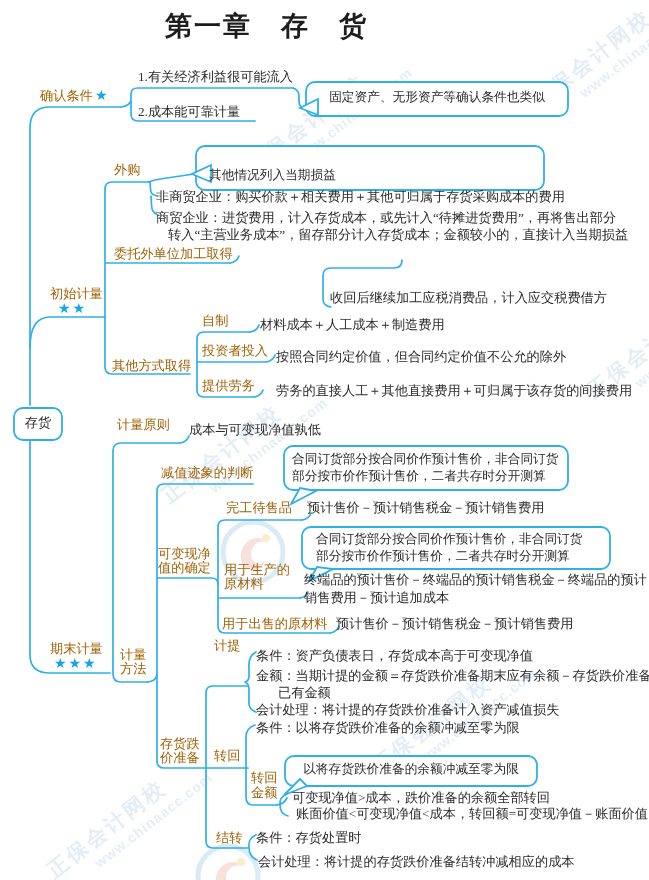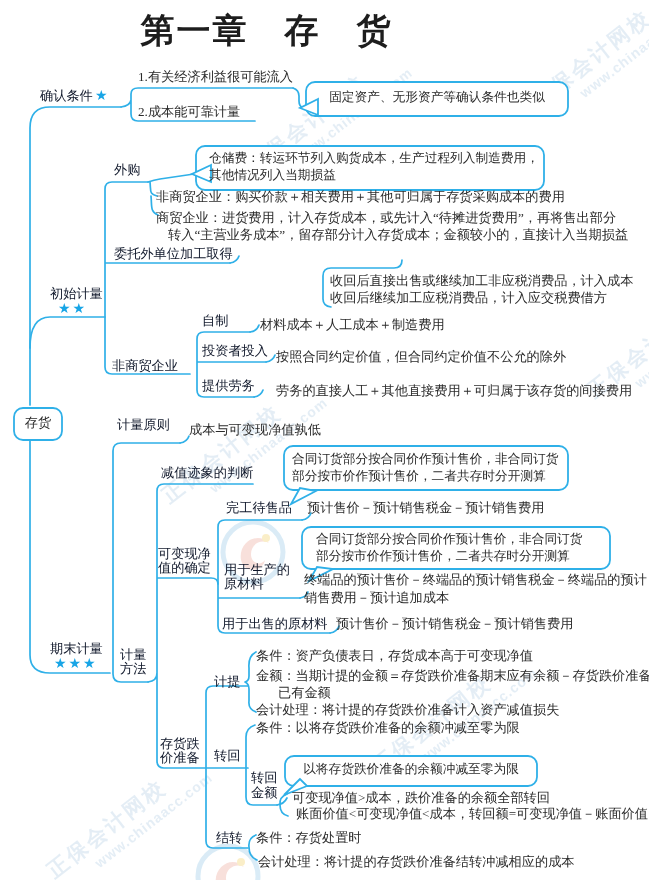--- a/index.html
+++ b/index.html
@@ -9,24 +9,24 @@
   .wm-layer{position:absolute;inset:0;z-index:0;}
   #wires{position:absolute;left:0;top:0;z-index:1;}
   .txt-layer{position:absolute;inset:0;z-index:2;}
   
   .wm{position:absolute;transform:rotate(-38deg);color:#cfe0ee;opacity:.55;white-space:nowrap;
       font-family:"Liberation Sans",sans-serif;font-weight:700;}
   .wm .cn{font-size:21px;letter-spacing:3px;}
   .wm .url{font-size:14px;letter-spacing:1px;margin-left:42px;}
   
   .t{position:absolute;white-space:nowrap;font-size:13.2px;line-height:1.12;color:#2b2b2b;}
-  .lbl{color:#0f172a;}
+  .lbl{color:#a16207;}
   .star{color:var(--star,#18a5e6);font-size:14px;letter-spacing:2px;font-family:"DejaVu Sans",sans-serif;}
   .title{position:absolute;left:0;top:8px;width:533px;text-align:center;
-         font-size:34px;font-weight:700;letter-spacing:2px;color:#1d1d1d;}
+         font-size:27px;font-weight:700;letter-spacing:2px;color:#1d1d1d;}
   .boxed{font-size:12.7px;}
   .ctr{text-align:center;}
 </style>
 </head>
 <body>
 
 <div id="stage">
 
   <div class="wm-layer">
     <div class="wm" style="left:235px;top:95px">
@@ -124,31 +124,29 @@
     <div class="t lbl" style="left:40px;top:89px">确认条件</div>
     <div class="t star" style="left:95px;top:88px">★</div>
     <div class="t" style="left:138px;top:70px">1.有关经济利益很可能流入</div>
     <div class="t" style="left:138px;top:105px">2.成本能可靠计量</div>
     <div class="t ctr boxed" style="left:306px;top:90px;width:262px">固定资产、无形资产等确认条件也类似</div>
 
     <div class="t lbl" style="left:50px;top:287px">初始计量</div>
     <div class="t star" style="left:58px;top:301px">★★</div>
 
     <div class="t lbl" style="left:114px;top:163px">外购</div>
-    <div class="t boxed" style="left:209px;top:151px">仓储费：转运环节列入购货成本，生产过程列入制造费用，</div>
     <div class="t boxed" style="left:209px;top:168px">其他情况列入当期损益</div>
     <div class="t" style="left:156px;top:190px">非商贸企业：购买价款＋相关费用＋其他可归属于存货采购成本的费用</div>
     <div class="t" style="left:156px;top:211px">商贸企业：进货费用，计入存货成本，或先计入“待摊进货费用”，再将售出部分</div>
     <div class="t" style="left:168px;top:228px">转入“主营业务成本”，留存部分计入存货成本；金额较小的，直接计入当期损益</div>
 
     <div class="t lbl" style="left:114px;top:247px">委托外单位加工取得</div>
-    <div class="t" style="left:330px;top:274px">收回后直接出售或继续加工非应税消费品，计入成本</div>
     <div class="t" style="left:330px;top:291px">收回后继续加工应税消费品，计入应交税费借方</div>
 
-    <div class="t lbl" style="left:112px;top:359px">非商贸企业</div>
+    <div class="t lbl" style="left:112px;top:359px">其他方式取得</div>
     <div class="t lbl" style="left:202px;top:314px">自制</div>
     <div class="t" style="left:260px;top:318px">材料成本＋人工成本＋制造费用</div>
     <div class="t lbl" style="left:202px;top:344px">投资者投入</div>
     <div class="t" style="left:276px;top:350px">按照合同约定价值，但合同约定价值不公允的除外</div>
     <div class="t lbl" style="left:202px;top:379px">提供劳务</div>
     <div class="t" style="left:276px;top:384px">劳务的直接人工＋其他直接费用＋可归属于该存货的间接费用</div>
 
     <div class="t lbl" style="left:50px;top:642px">期末计量</div>
     <div class="t star" style="left:54px;top:656px">★★★</div>
 
@@ -174,21 +172,21 @@
     <div class="t boxed" style="left:316px;top:549px">部分按市价作预计售价，二者共存时分开测算</div>
     <div class="t" style="left:304px;top:573px">终端品的预计售价－终端品的预计销售税金－终端品的预计</div>
     <div class="t" style="left:304px;top:591px">销售费用－预计追加成本</div>
 
     <div class="t lbl" style="left:222px;top:617px">用于出售的原材料</div>
     <div class="t" style="left:336px;top:617px">预计售价－预计销售税金－预计销售费用</div>
 
     <div class="t lbl" style="left:160px;top:737px">存货跌</div>
     <div class="t lbl" style="left:160px;top:751px">价准备</div>
 
-    <div class="t lbl" style="left:214px;top:675px">计提</div>
+    <div class="t lbl" style="left:214px;top:639px">计提</div>
     <div class="t" style="left:256px;top:649px">条件：资产负债表日，存货成本高于可变现净值</div>
     <div class="t" style="left:256px;top:669px">金额：当期计提的金额＝存货跌价准备期末应有余额－存货跌价准备</div>
     <div class="t" style="left:278px;top:686px">已有金额</div>
     <div class="t" style="left:256px;top:703px">会计处理：将计提的存货跌价准备计入资产减值损失</div>
 
     <div class="t lbl" style="left:214px;top:749px">转回</div>
     <div class="t" style="left:256px;top:721px">条件：以将存货跌价准备的余额冲减至零为限</div>
     <div class="t lbl" style="left:251px;top:771px">转回</div>
     <div class="t lbl" style="left:251px;top:786px">金额</div>
     <div class="t" style="left:292px;top:791px">可变现净值&gt;成本，跌价准备的余额全部转回</div>

